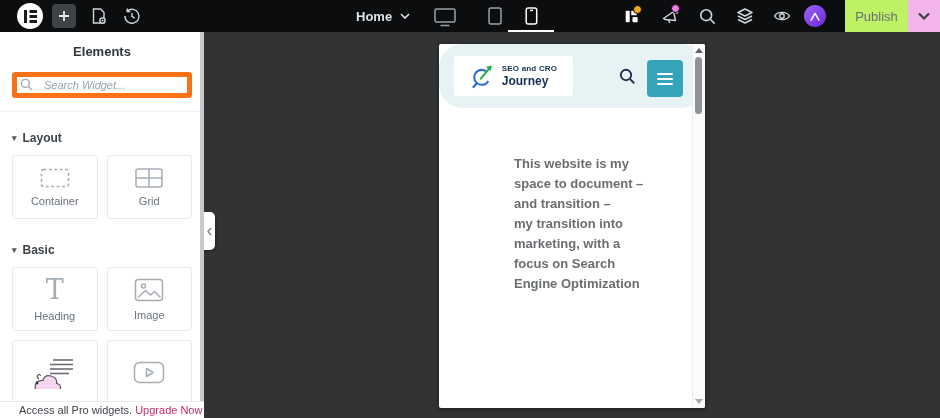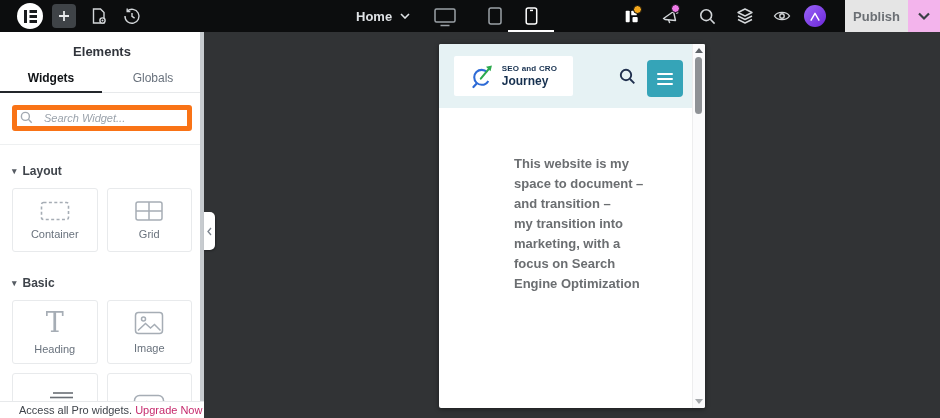--- a/index.html
+++ b/index.html
@@ -25,22 +25,22 @@
   .launchpad{left:621px;}
   .megaphone{left:659px;}
   .tb-search{left:698px;top:7px;width:18px;height:18px;}
   .tb-layers{left:736px;top:7px;width:18px;height:18px;}
   .tb-eye{left:772px;top:8px;width:20px;height:16px;}
   .avatar{left:804px;top:5px;width:22px;height:22px;border-radius:50%;
           background:linear-gradient(135deg,#9a63f8,#6d28d9);}
   .ndot{position:absolute;width:7px;height:7px;border-radius:50%;border:1px solid #0c0d0e;z-index:21;}
   .ndot-orange{left:633px;top:5px;background:#f5a81c;}
   .ndot-pink{left:671px;top:4px;background:#f07be8;}
-  .publish-btn{left:845px;top:0;width:63px;height:32px;background:#e5e5e5;
-               color:#6b6f74;font-size:13px;font-weight:bold;}
+  .publish-btn{left:845px;top:0;width:63px;height:32px;background:#bef264;
+               color:#6b6f74;font-size:13px;font-weight:normal;}
   .publish-arrow{left:908px;top:0;width:32px;height:32px;background:#f3b4ec;}
 
   
   .panel{position:absolute;left:0;top:32px;width:204px;bottom:0;background:#ffffff;
          overflow:hidden;z-index:10;}
   .panel-scrollstrip{position:absolute;right:0;top:0;bottom:17px;width:4px;background:#c7cbcf;z-index:12;}
   .panel-title{padding-top:12px;height:16px;text-align:center;font-size:13px;font-weight:bold;color:#30343b;}
   .tabs{display:flex;height:28px;margin-top:4px;border-bottom:1px solid #e7e9eb;}
   .tab{flex:1;text-align:center;line-height:28px;font-size:12px;color:#69727d;position:relative;cursor:pointer;}
   .tab.active{color:#101316;font-weight:bold;}
@@ -67,21 +67,21 @@
   .upgrade-link{color:#c62a6d;cursor:pointer;}
   .panel-handle{position:absolute;left:204px;top:212px;width:11px;height:38px;background:#ffffff;
                 border-radius:0 5px 5px 0;z-index:15;display:flex;align-items:center;justify-content:center;
                 cursor:pointer;box-shadow:1px 1px 2px rgba(0,0,0,.3);}
 
   
   .canvas{position:absolute;left:204px;top:32px;right:0;bottom:0;background:#313335;}
   .frame{position:relative;width:266px;height:364px;margin:12px auto 0;background:#ffffff;
          border-radius:2px;overflow:hidden;box-shadow:0 1px 5px rgba(0,0,0,.45);}
   .site-header{height:64px;background:#e6f2f4;display:flex;align-items:center;
-               padding:0 22px 0 15px;box-sizing:border-box;}
+               padding:0 22px 0 15px;box-sizing:border-box;border-radius:24px;}
   .logo-box{width:119px;height:40px;background:#ffffff;border-radius:2px;
             display:flex;align-items:center;justify-content:center;gap:5px;cursor:pointer;}
   .logo-text{display:flex;flex-direction:column;line-height:1;}
   .logo-line1{font-size:8px;font-weight:bold;color:#16304f;letter-spacing:.2px;}
   .logo-line2{font-size:12px;font-weight:bold;color:#16304f;margin-top:2px;}
   .flex1{flex:1;}
   .site-search{width:17px;height:17px;cursor:pointer;}
   .hamburger{width:36px;height:37px;background:#35a4b8;border-radius:4px;margin-left:11px;margin-top:5px;
              display:flex;flex-direction:column;align-items:center;justify-content:center;gap:3px;cursor:pointer;}
   .hamburger span{display:block;width:16px;height:2px;background:#ffffff;border-radius:1px;}
@@ -252,24 +252,20 @@
       <div class="ps-up"></div>
       <div class="ps-thumb"></div>
       <div class="ps-down"></div>
     </div>
   </div>
 </div>
 
 <div class="panel">
   <div class="panel-title">Elements</div>
 
-  <div class="tabs">
-    <div class="tab active">Widgets</div>
-    <div class="tab">Globals</div>
-  </div>
 
   <div class="search-wrap">
     <svg class="search-icon" viewBox="0 0 14 14" fill="none" stroke="#a2a9b1" stroke-width="1.5">
       <circle cx="5.8" cy="5.8" r="4.3"></circle>
         <path d="M9 9 L12.6 12.6"></path>
     </svg>
     <input class="search-input" value="" placeholder="Search Widget..." style="">
   </div>
   <div class="panel-divider"></div>
 

